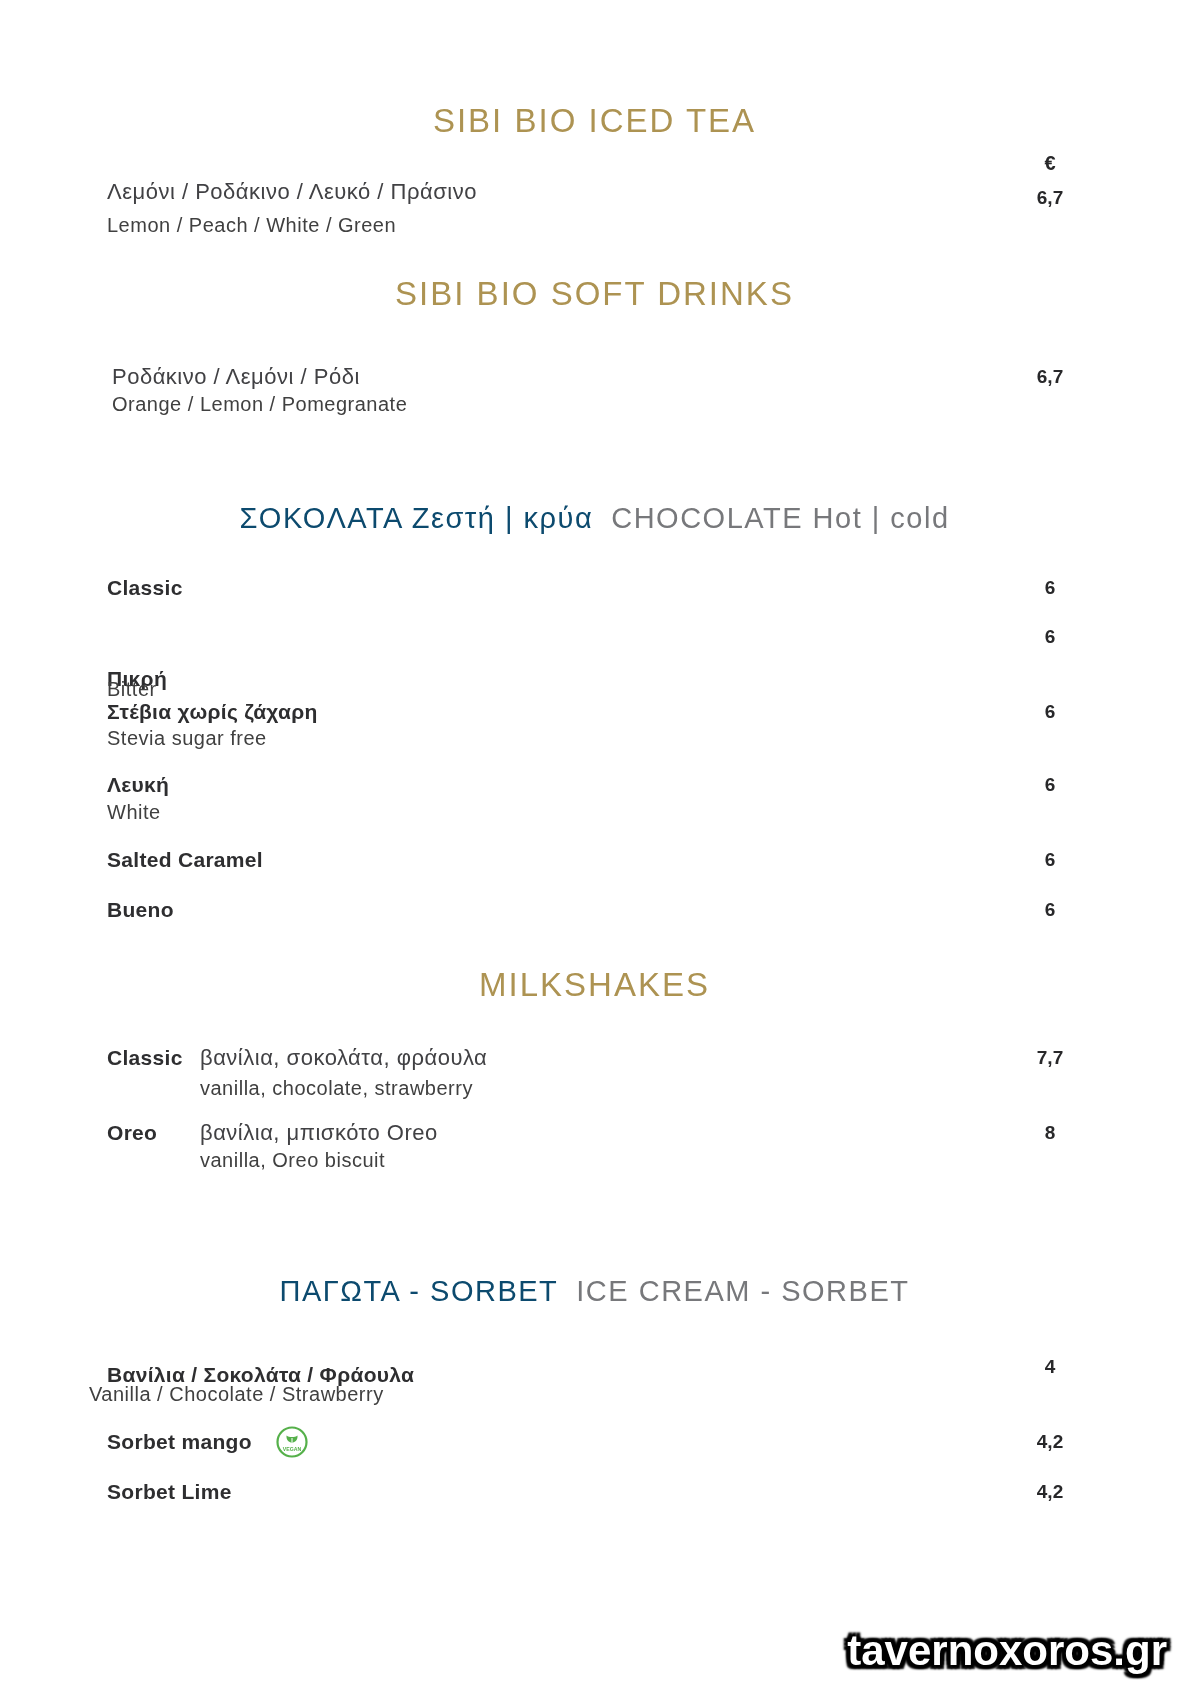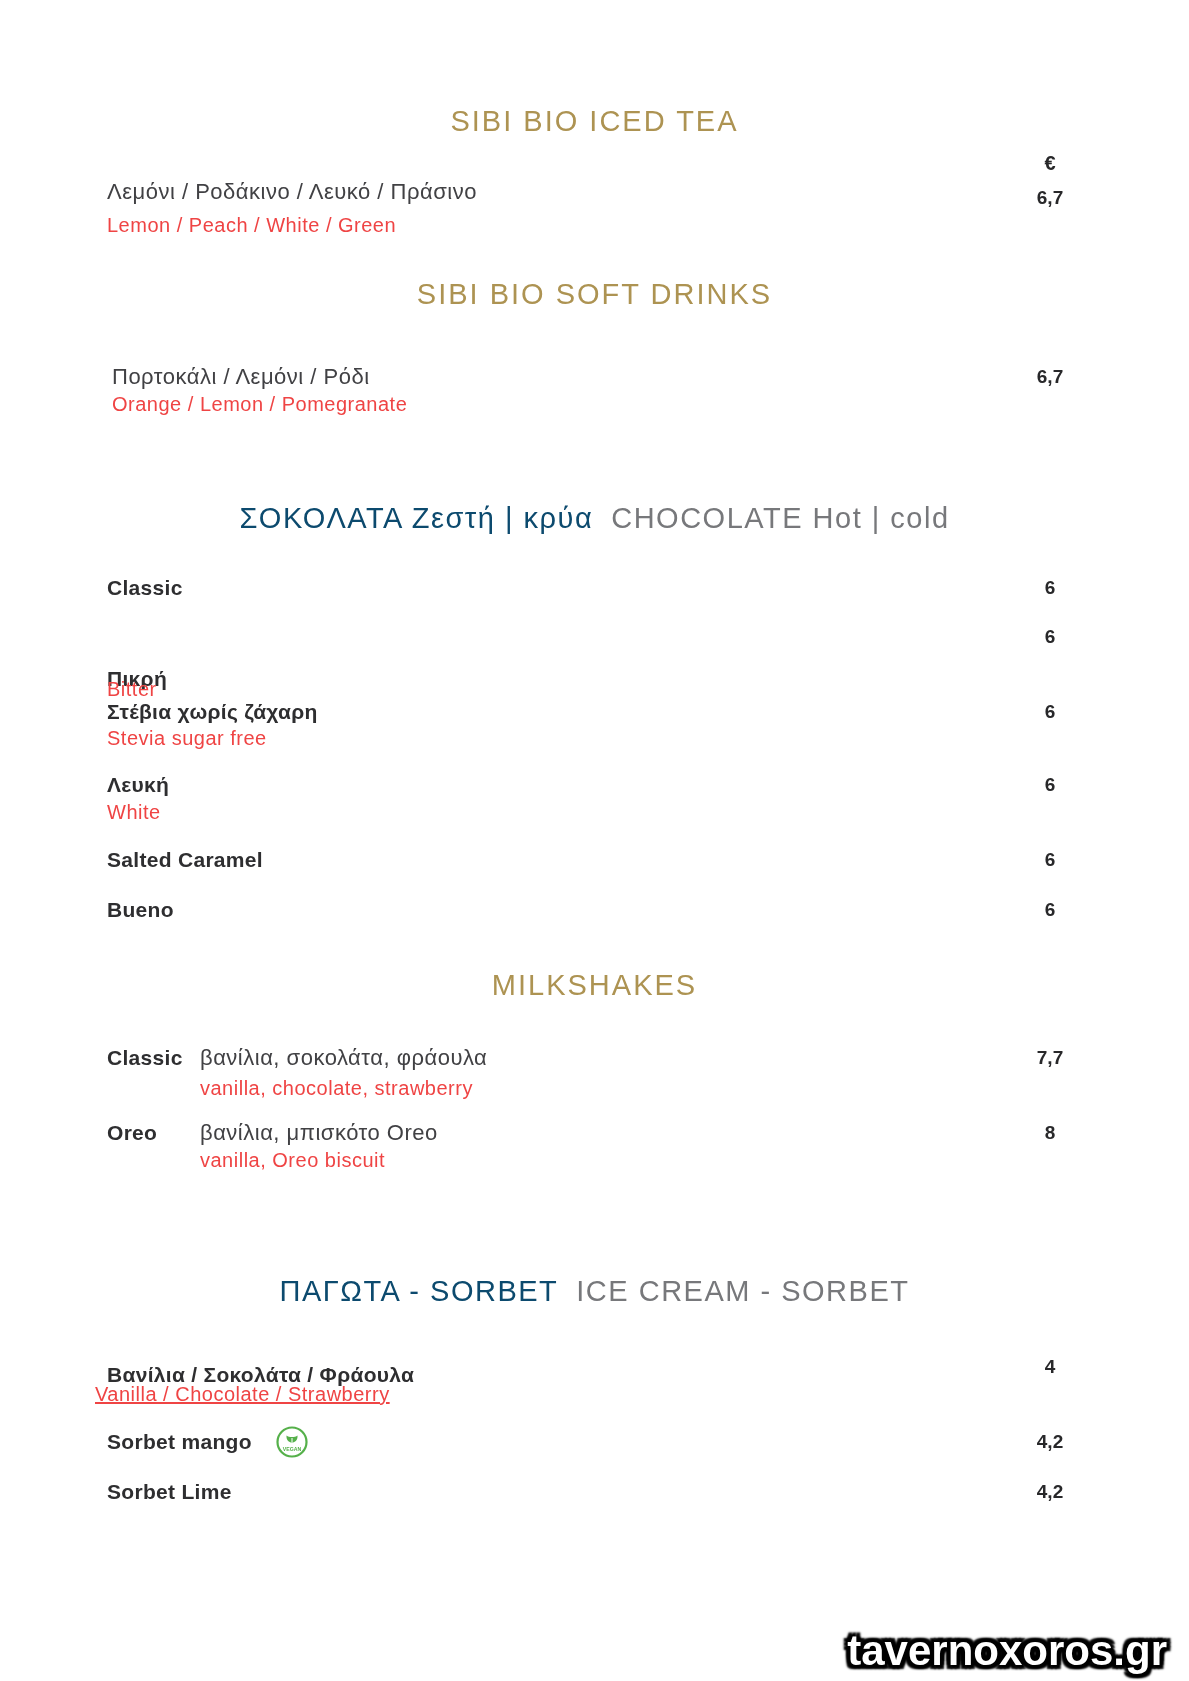--- a/index.html
+++ b/index.html
@@ -7,33 +7,33 @@
     position:relative;
     width:1189px;
     height:1681px;
     background:#ffffff;
     font-family:"Liberation Sans", sans-serif;
     overflow:hidden;
   }
   .line{position:absolute; white-space:nowrap;}
   .section-title{
     left:0; width:100%; text-align:center;
-    font-size:29px; line-height:30px; letter-spacing:2px;
+    font-size:33px; line-height:30px; letter-spacing:2px;
     color:#ad9352; font-weight:400;
   }
   .combo-title{
     left:0; width:100%; text-align:center;
     font-size:29px; line-height:34px; letter-spacing:1.5px;
     font-weight:400;
   }
   .combo-title .el{color:#0c4a6e;}
   .combo-title .en{color:#77787b; margin-left:18px;}
   .item-el{font-size:22px; line-height:26px; color:#414144; letter-spacing:0.5px;}
   .item-name{font-size:21px; line-height:26px; color:#2e2e30; font-weight:700; letter-spacing:0.3px;}
-  .item-sub{font-size:20px; line-height:26px; color:#ef4444; letter-spacing:0.5px;}
+  .item-sub{font-size:20px; line-height:26px; color:#404040; letter-spacing:0.5px;}
   .desc-el{font-size:22px; line-height:26px; color:#414144; letter-spacing:0.5px;}
   .price{
     left:1008px; width:84px; text-align:center;
     font-size:19px; line-height:26px; font-weight:700; color:#28282a;
   }
   .euro{
     left:1008px; width:84px; text-align:center;
     font-size:20px; line-height:24px; font-weight:700; color:#28282a;
   }
   .vegan-badge{position:absolute; width:32px; height:32px;}
@@ -52,21 +52,21 @@
 
 <div class="page">
 
   <div class="line section-title" style="top:106px;">SIBI BIO ICED TEA</div>
   <div class="line euro" style="top:151px;">€</div>
   <div class="line item-el" style="left:107px; top:179px;">Λεμόνι / Ροδάκινο / Λευκό / Πράσινο</div>
   <div class="line price" style="top:185px;">6,7</div>
   <div class="line item-sub" style="left:107px; top:212px;">Lemon / Peach / White / Green</div>
 
   <div class="line section-title" style="top:279px;">SIBI BIO SOFT DRINKS</div>
-  <div class="line item-el" style="left:112px; top:364px;">Πορτοκάλι / Λεμόνι / Ρόδι</div>
+  <div class="line item-el" style="left:112px; top:364px;">Ροδάκινο / Λεμόνι / Ρόδι</div>
   <div class="line price" style="top:364px;">6,7</div>
   <div class="line item-sub" style="left:112px; top:391px;">Orange / Lemon / Pomegranate</div>
 
   <div class="line combo-title" style="top:501px;">
     <span class="el">ΣΟΚΟΛΑΤΑ Ζεστή | κρύα</span><span class="en">CHOCOLATE Hot | cold</span>
   </div>
 
   <div class="line item-name" style="left:107px; top:575px;">Classic</div>
   <div class="line price" style="top:575px;">6</div>
 
@@ -99,21 +99,21 @@
   <div class="line desc-el" style="left:200px; top:1120px;">βανίλια, μπισκότο Oreo</div>
   <div class="line price" style="top:1120px;">8</div>
   <div class="line item-sub" style="left:200px; top:1147px;">vanilla, Oreo biscuit</div>
 
   <div class="line combo-title" style="top:1274px;">
     <span class="el">ΠΑΓΩΤΑ - SORBET</span><span class="en">ICE CREAM - SORBET</span>
   </div>
 
   <div class="line item-name" style="left:107px; top:1354px;margin-top:8px;">Βανίλια  / Σοκολάτα / Φράουλα</div>
   <div class="line price" style="top:1354px;">4</div>
-  <div class="line item-sub" style="left:95px; top:1381px;text-decoration:underline;">Vanilla / Chocolate / Strawberry</div>
+  <div class="line item-sub" style="left:89px; top:1381px;">Vanilla / Chocolate / Strawberry</div>
 
   <div class="line item-name" style="left:107px; top:1429px;">Sorbet mango</div>
   <svg class="vegan-badge" style="left:276px; top:1426px;" viewBox="0 0 32 32">
     <circle cx="16" cy="16" r="14.5" fill="none" stroke="#55b04a" stroke-width="2.2"></circle>
     <path d="M10.5 9.5 C 10 14, 13 16.5, 16 16.5 C 19 16.5, 22 14, 21.5 9.5 C 19 11.5, 13 11.5, 10.5 9.5 Z" fill="#55b04a"></path>
     <path d="M16 16.5 L 16 12" stroke="#ffffff" stroke-width="1"></path>
     <text x="16" y="24.5" text-anchor="middle" font-family="Liberation Sans, sans-serif" font-size="5.2" font-weight="700" fill="#55b04a">VEGAN</text>
   </svg>
   <div class="line price" style="top:1429px;">4,2</div>
 

